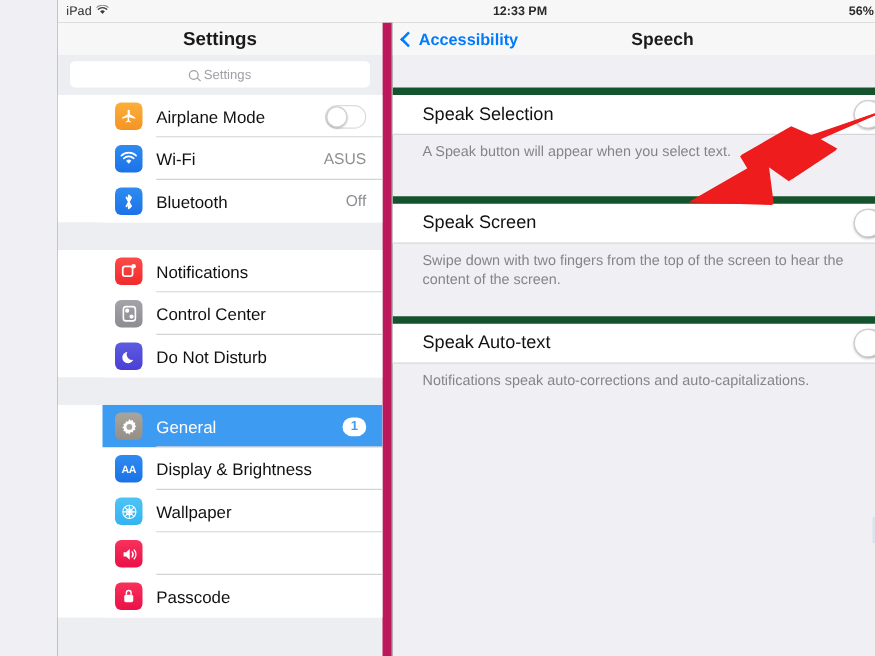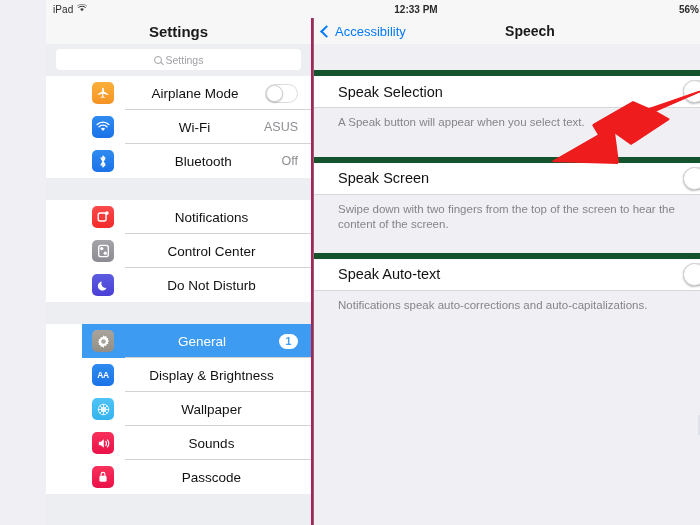--- a/index.html
+++ b/index.html
@@ -96,24 +96,23 @@
     line-height: 1;
   }
 
   
   .sidebar {
     position: absolute;
     top: 18px; left: 0;
     width: 267px;
     height: 507px;
     background: #eceef1;
-    border-right: 2px solid #be185d;
+    border-right: 7px solid #be185d;
     box-sizing: border-box;
     overflow: hidden;
-    text-align: center;
   }
   .sidebar-header {
     height: 26px;
     background: #f7f7f7;
     display: flex;
     align-items: center;
     justify-content: center;
     font-size: 15px;
     font-weight: bold;
     color: #1a1a1a;
@@ -267,20 +266,21 @@
     align-items: center;
   }
   .back-btn {
     display: flex;
     align-items: center;
     gap: 3px;
     margin-left: 8px;
     color: #007aff;
     font-size: 13px;
     cursor: pointer;
+    font-weight: bold;
   }
   .chev {
     width: 7px; height: 7px;
     border-left: 2px solid #007aff;
     border-bottom: 2px solid #007aff;
     transform: rotate(45deg);
     margin-right: 1px;
   }
   .detail-title {
     position: absolute;
@@ -562,21 +562,20 @@
         <span class="row-sep"></span>
       </div>
 
       <div class="row">
         <span class="ic ic-sounds">
           <svg width="15" height="13" viewBox="0 0 16 14">
             <path fill="#fff" d="M3 5.2h2.2L8.3 2.3v9.4L5.2 8.8H3z"></path>
             <path d="M10.4 4.8a3.6 3.6 0 0 1 0 4.4 M12.2 3.2a6 6 0 0 1 0 7.6" stroke="#fff" stroke-width="1.2" fill="none" stroke-linecap="round"></path>
           </svg>
         </span>
-        <span class="row-label">Sounds</span>
         <span class="row-sep"></span>
       </div>
 
       <div class="row">
         <span class="ic ic-passcode">
           <svg width="12" height="14" viewBox="0 0 14 16">
             <rect x="2.8" y="6.5" width="8.4" height="7" rx="1.6" fill="#fff"></rect>
             <path d="M4.8 6.5V4.8a2.2 2.2 0 0 1 4.4 0v1.7" stroke="#fff" stroke-width="1.4" fill="none"></path>
           </svg>
         </span>

